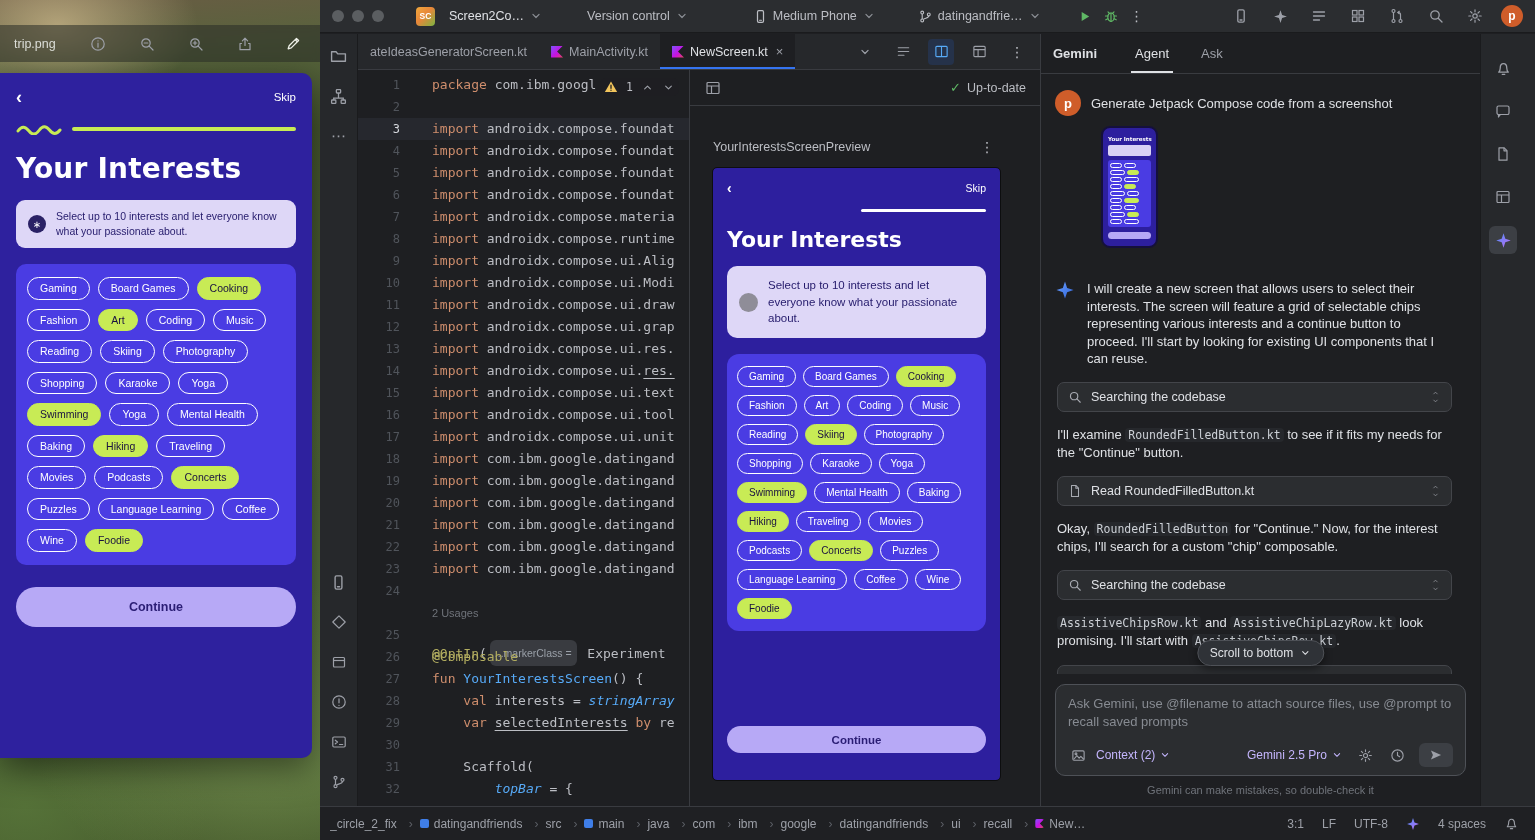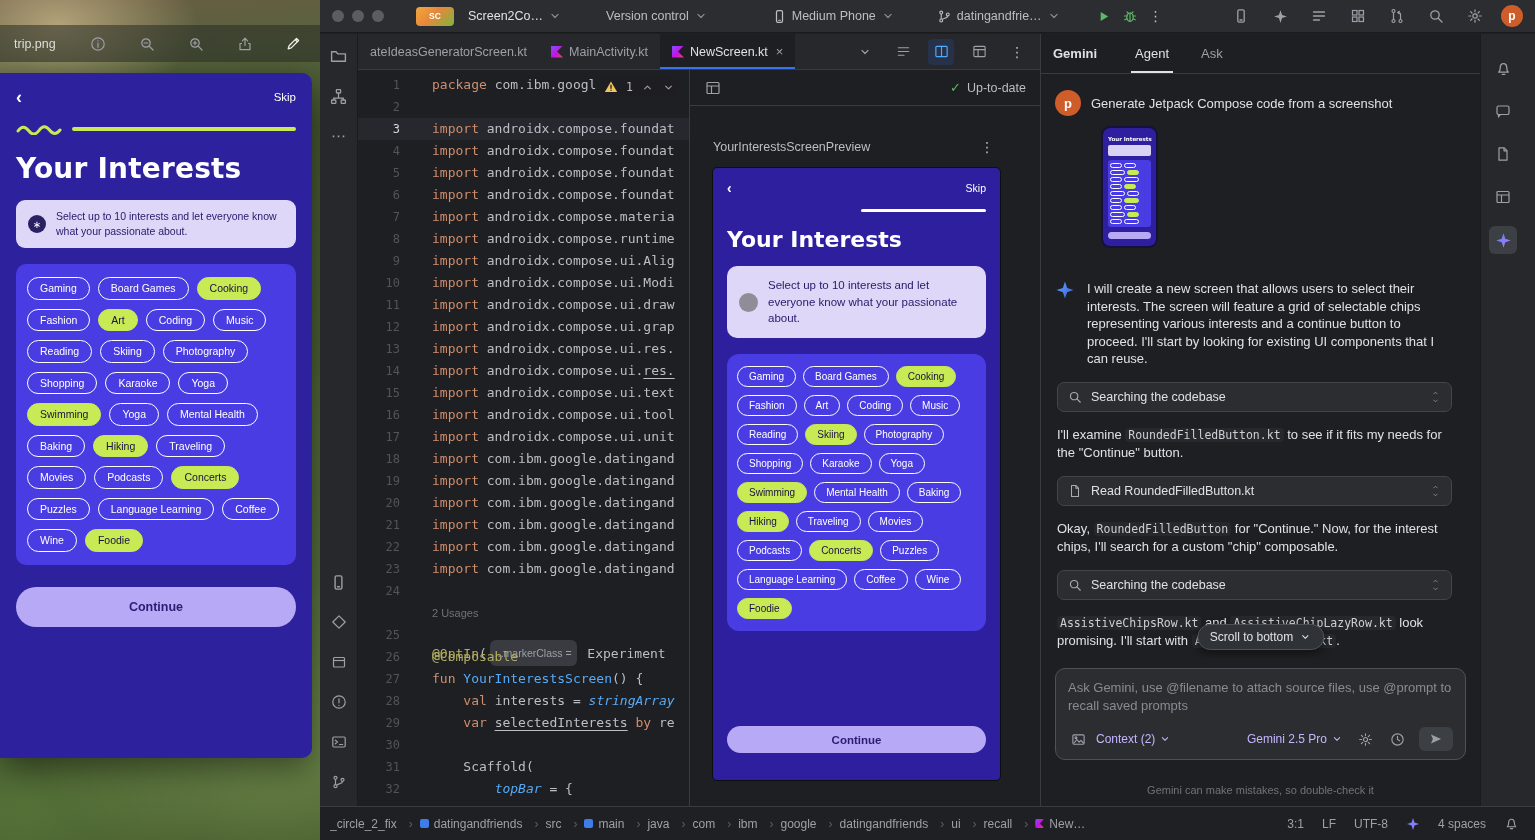--- a/index.html
+++ b/index.html
@@ -32,21 +32,21 @@
 .chipsL{margin-top:16px;background:#4a3ce3;border-radius:10px;padding:13px 11px;display:flex;flex-wrap:wrap;gap:9px 8px;align-content:flex-start}
 .chip{border:1px solid #fff;color:#fff;border-radius:15px;padding:5px 12px;font-size:10.5px;line-height:1;white-space:nowrap}
 .chip.sel{background:#c8eb55;border-color:#c8eb55;color:#181040;font-weight:400}
 .contL{margin-top:22px;height:40px;border-radius:20px;background:#b7a9f6;color:#2a1d74;display:grid;place-items:center;font-size:12.5px;font-weight:700}
 
 
 .ide{position:absolute;left:320px;top:0;right:0;bottom:0;background:#1e1f22}
 .titlebar{height:33px;background:#2b2d30;border-bottom:1px solid #1a1b1d;display:flex;align-items:center;font-size:12.5px;color:#bcbec4}
 .lights{display:flex;gap:8px;margin-left:12px}
 .light{width:12px;height:12px;border-radius:50%;background:#5b5e61}
-.appicon{width:38px;height:19px;border-radius:4px;margin-left:32px;background:linear-gradient(135deg,#f0a83c 0%,#e8873a 45%,#7cb542 100%);color:#fff;font-size:8.5px;font-weight:700;display:grid;place-items:center}
+.appicon{width:19px;height:19px;border-radius:4px;margin-left:32px;background:linear-gradient(135deg,#f0a83c 0%,#e8873a 45%,#7cb542 100%);color:#fff;font-size:8.5px;font-weight:700;display:grid;place-items:center}
 .tb-item{display:flex;align-items:center;gap:5px;padding:4px 6px;border-radius:6px;color:#bcbec4}
 .tb-item.proj{color:#dfe1e5;margin-left:8px}
 .tb-item .chev{color:#8a8d93}
 .ib{display:grid;place-items:center;width:26px;height:26px;border-radius:6px;color:#9da0a8}
 .kebab{font-size:14px;color:#bcbec4}
 .tb-right{margin-left:auto;display:flex;align-items:center;gap:13px;margin-right:12px}
 .avatar{width:22px;height:22px;border-radius:50%;background:#cf5d2a;color:#fff;font-size:12px;font-weight:700;display:grid;place-items:center}
 .grn{color:#5fb865}
 
 
@@ -128,21 +128,21 @@
 .cardic{display:none;color:#a8abb2}
 .cardic.on{display:block}
 .scrollpill{position:absolute;bottom:8px;left:50%;transform:translateX(-50%);background:#2f3237;border:1px solid #4e5157;border-radius:14px;color:#dfe1e5;font-size:12px;display:flex;align-items:center;gap:6px;padding:5px 12px;box-shadow:0 3px 8px rgba(0,0,0,.45)}
 .ginput{flex:none;margin:10px 14px 0;border:1px solid #4e5157;border-radius:10px;background:#2b2d30;padding:10px 12px 8px}
 .ginput textarea{width:100%;height:38px;background:transparent;border:0;resize:none;outline:none;color:#dfe1e5;font-family:"Liberation Sans",sans-serif;font-size:13px;line-height:17.5px}
 .ginput textarea::placeholder{color:#878b92}
 .girow{display:flex;align-items:center;gap:8px;margin-top:6px;color:#9da0a8;font-size:12px}
 .girow .grp{display:flex;align-items:center;gap:4px;color:#c4b5fd}
 .girow .right{margin-left:auto;display:flex;align-items:center;gap:12px}
 .sendbtn{width:34px;height:24px;border-radius:6px;background:#3c3f44;display:grid;place-items:center;color:#9da0a8}
-.gfoot{flex:none;text-align:center;color:#6f737a;font-size:11px;padding:24px 0 10px}
+.gfoot{flex:none;text-align:center;color:#6f737a;font-size:11px;padding:8px 0 10px}
 
 
 .statusbar{position:absolute;left:0;right:0;bottom:0;height:34px;background:#1f2023;border-top:1px solid #393b40;display:flex;align-items:center;font-size:12px;color:#9da0a8;padding-left:10px}
 .crumbs{display:flex;align-items:center;overflow:hidden;white-space:nowrap}
 .crumb{display:flex;align-items:center;gap:5px}
 .crumb::after{content:"›";margin:0 7px;color:#5c5f66}
 .crumb:last-child::after{content:""}
 .cmod,.ckot{display:none;width:9px;height:9px;border-radius:2px}
 .cmod.on{display:inline-block;background:#3f7ee8}
 .ckot.on{display:inline-block;background:linear-gradient(135deg,#7f52ff 0%,#c711e1 55%,#e44857 100%);clip-path:polygon(0 0,100% 0,50% 50%,100% 100%,0 100%)}

